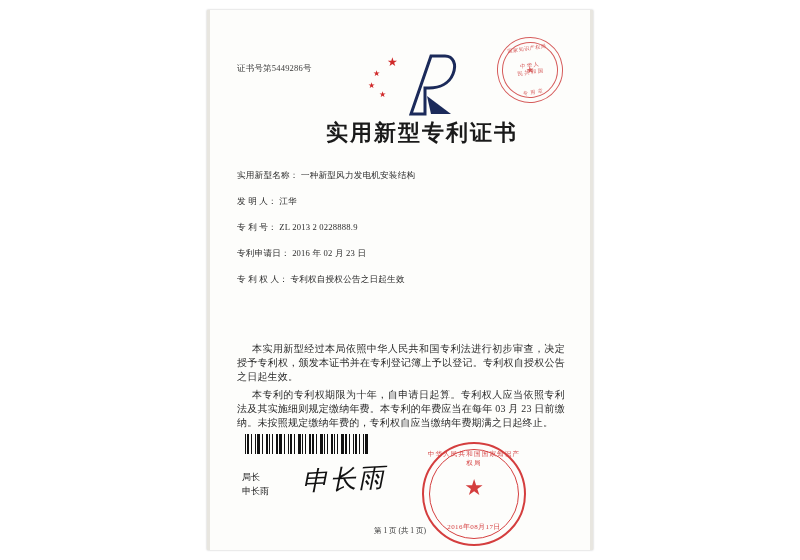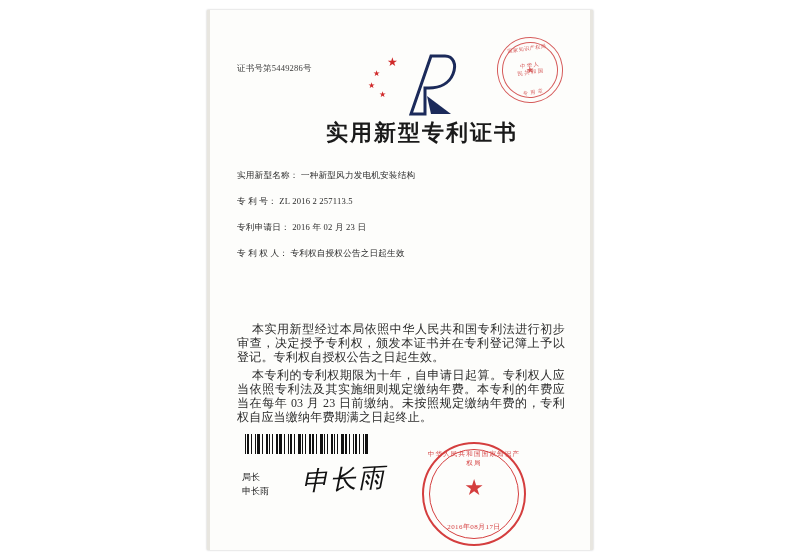--- a/index.html
+++ b/index.html
@@ -170,23 +170,23 @@
     display: inline-block;
   }
   .field-row .val {
     display: inline-block;
   }
 
   
   .body-text {
     position: absolute;
     left: 30px;
-    top: 312px;
+    top: 332px;
     width: 328px;
-    font-size: 12px;
+    font-size: 10px;
     line-height: 14px;
     color: #2b2b2b;
     text-align: justify;
     letter-spacing: 0.2px;
   }
   .body-text p {
     margin: 0 0 4px 0;
     text-indent: 15px;
   }
 
@@ -325,22 +325,26 @@
       </div>
 
       <div class="doc-title">实用新型专利证书</div>
 
       <div class="fields">
         <div class="field-row">
           <span class="lbl">实用新型名称：</span>
           <span class="val">一种新型风力发电机安装结构</span>
         </div>
         <div class="field-row">
+          <span class="lbl">发 明 人：</span>
+          <span class="val">江华</span>
+        </div>
+        <div class="field-row">
           <span class="lbl">专 利 号：</span>
-          <span class="val">ZL 2016 2 257113.5</span>
+          <span class="val">ZL 2013 2 0228888.9</span>
         </div>
         <div class="field-row">
           <span class="lbl">专利申请日：</span>
           <span class="val">2016 年 02 月 23 日</span>
         </div>
         <div class="field-row">
           <span class="lbl">专 利 权 人：</span>
           <span class="val">专利权自授权公告之日起生效</span>
         </div>
       </div>
@@ -395,17 +399,18 @@
 
       <div class="sig-hand">申长雨</div>
 
       <div class="big-seal">
         <div class="inner-ring"></div>
         <div class="arc">中华人民共和国国家知识产权局</div>
         <div class="bstar">★</div>
         <div class="date">2016年08月17日</div>
       </div>
 
+      <div class="page-foot">第 1 页 (共 1 页)</div>
 
     </div>
   </div>
 
 </div>
 
 </body></html>

